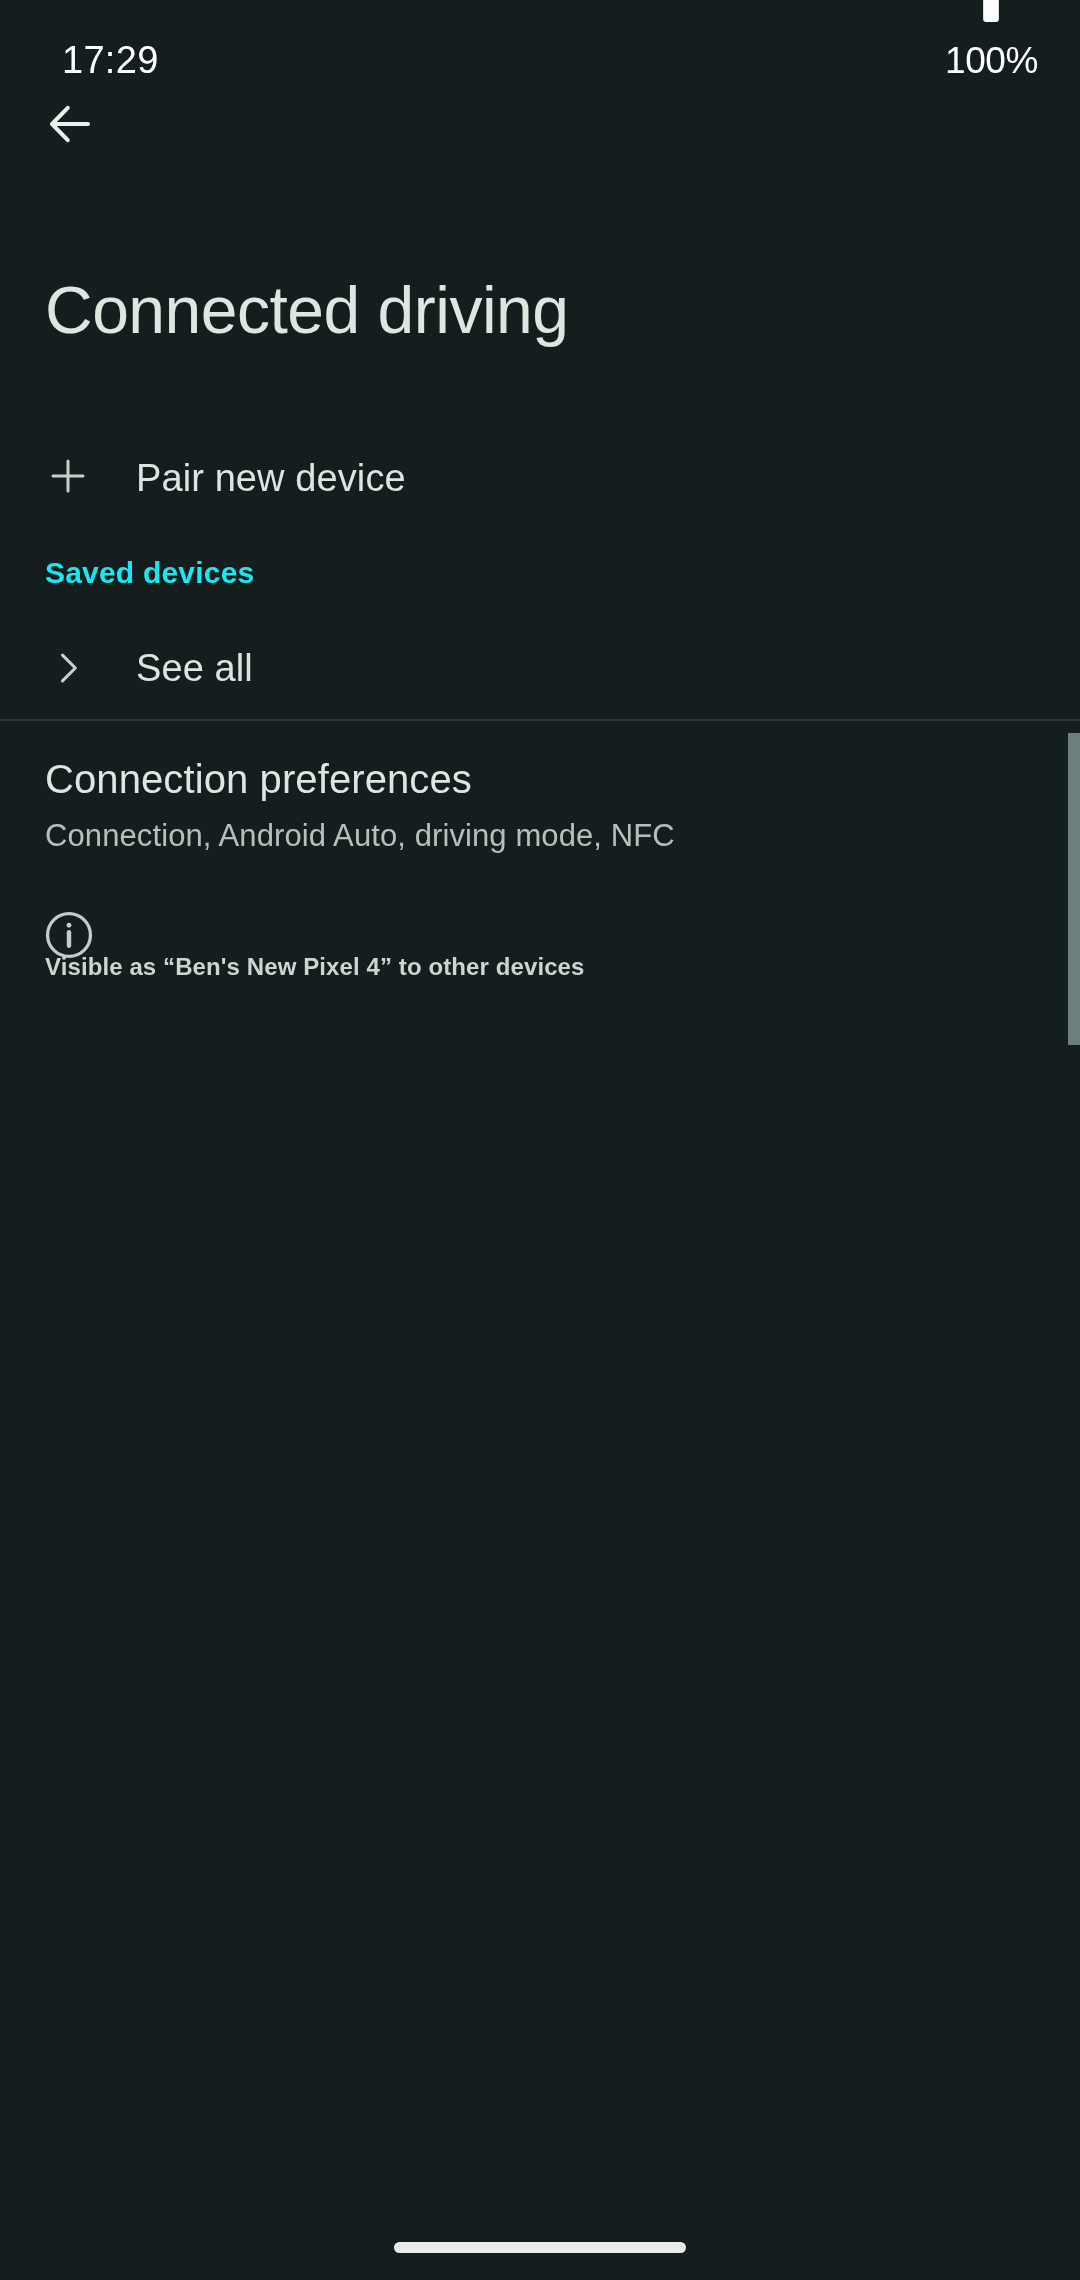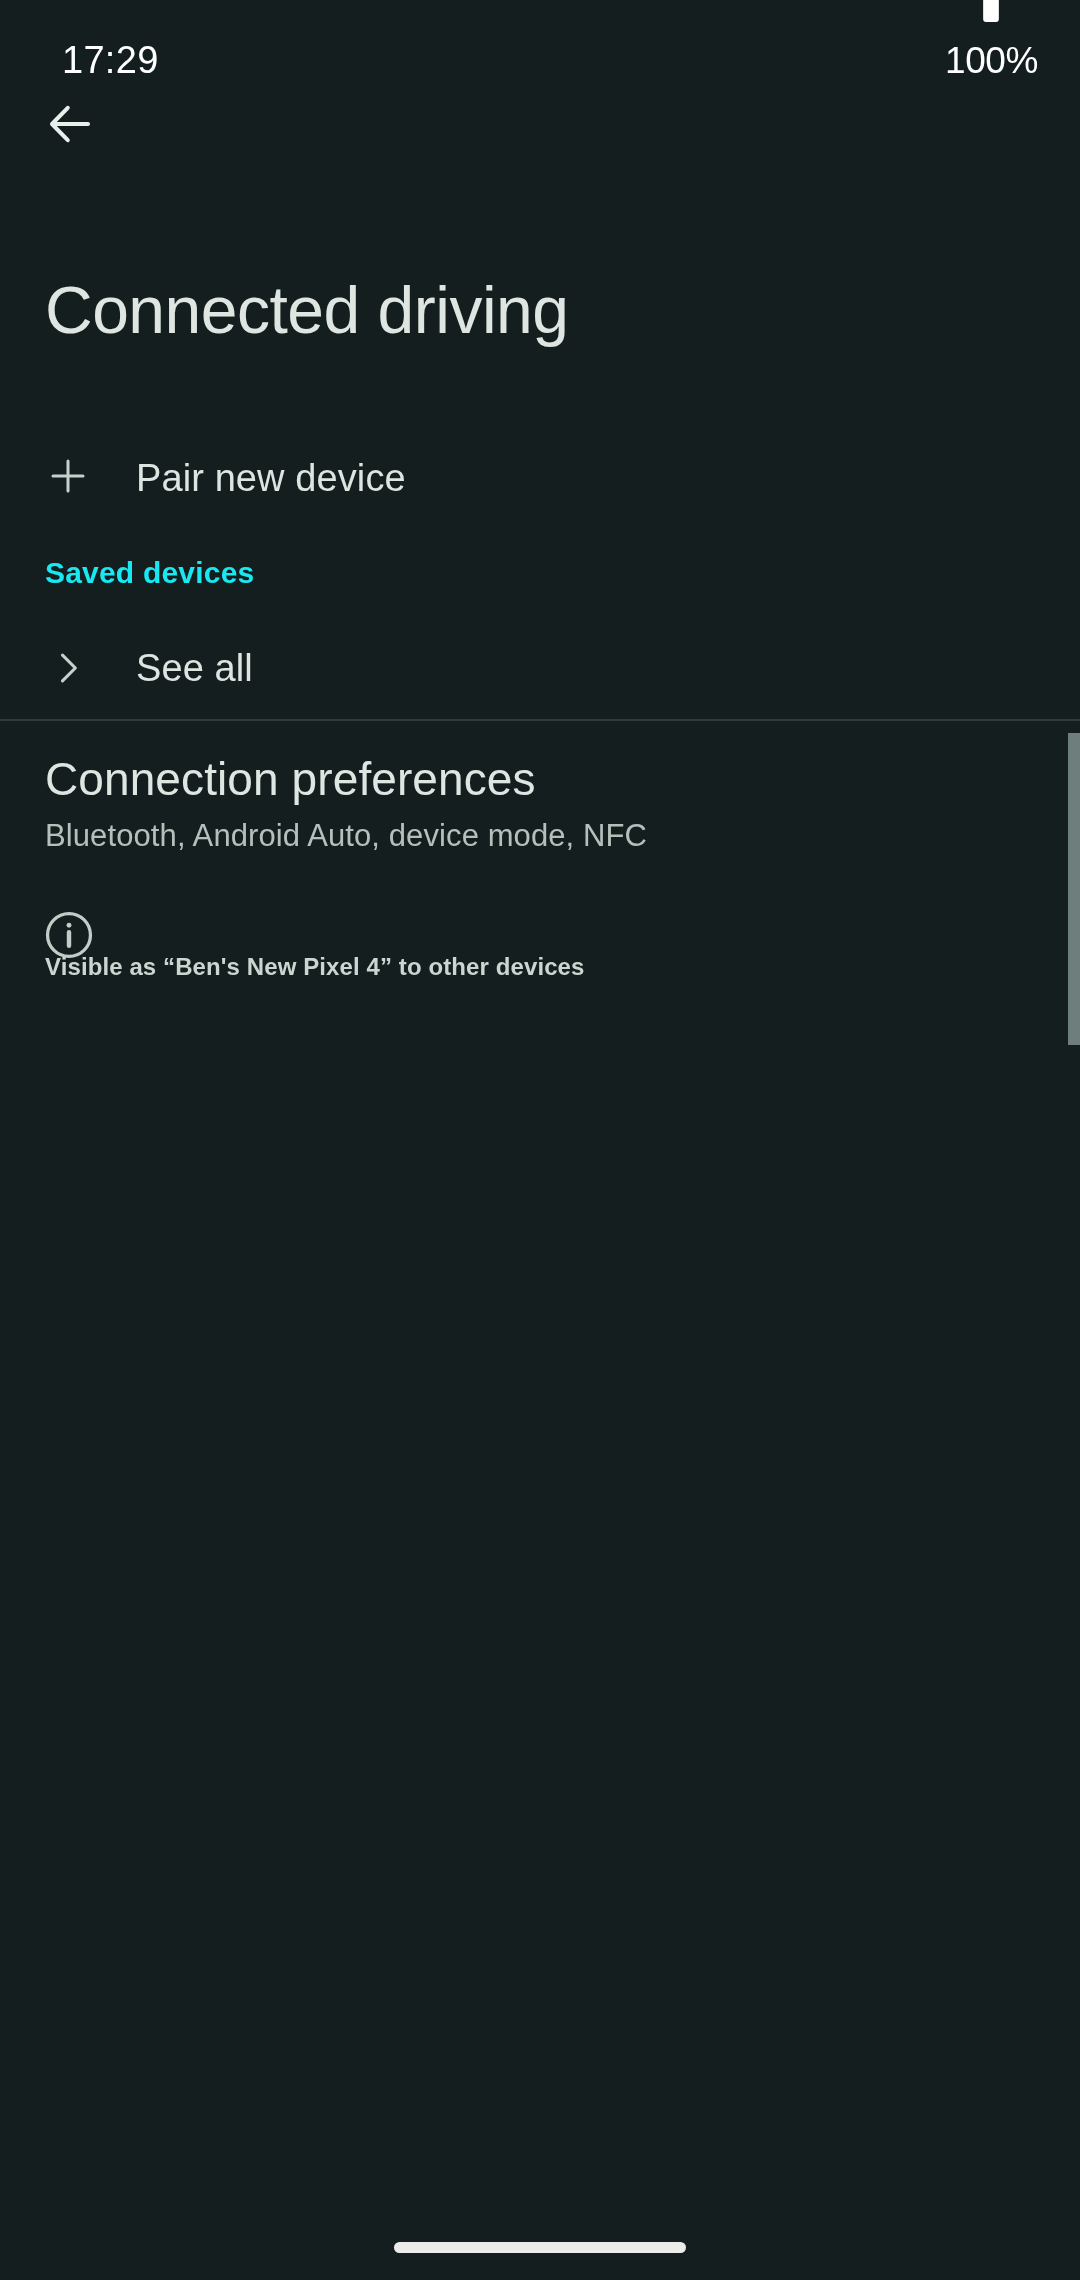--- a/index.html
+++ b/index.html
@@ -121,21 +121,21 @@
   }
 
   
   .pref-block {
     position: absolute;
     top: 755px;
     left: 45px;
     width: 960px;
   }
   .pref-title {
-    font-size: 46px;
+    font-size: 40px;
     font-weight: 400;
     color: #dee6e1;
     line-height: 48px;
     letter-spacing: 0.1px;
   }
   .pref-sub {
     margin-top: 14px;
     font-size: 31px;
     font-weight: 400;
     color: #b6c0bb;
@@ -258,21 +258,21 @@
       <polyline points="9,5 16,12 9,19"></polyline>
     </svg>
   </div>
   <div class="row-label">See all</div>
 </div>
 
 <div class="divider"></div>
 
 <div class="pref-block">
   <div class="pref-title">Connection preferences</div>
-  <div class="pref-sub">Bluetooth, Android Auto, device mode, NFC</div>
+  <div class="pref-sub">Connection, Android Auto, driving mode, NFC</div>
 </div>
 
 <div class="info-icon-wrap">
   <svg width="56" height="56" viewBox="0 0 24 24" fill="none" stroke="#c3cdc8" stroke-width="1.4">
     <circle cx="12" cy="12" r="9.2"></circle>
     <line x1="12" y1="10.8" x2="12" y2="16.6" stroke-width="1.9" stroke-linecap="round"></line>
     <circle cx="12" cy="7.8" r="1.05" fill="#c3cdc8" stroke="none"></circle>
   </svg>
 </div>
 

